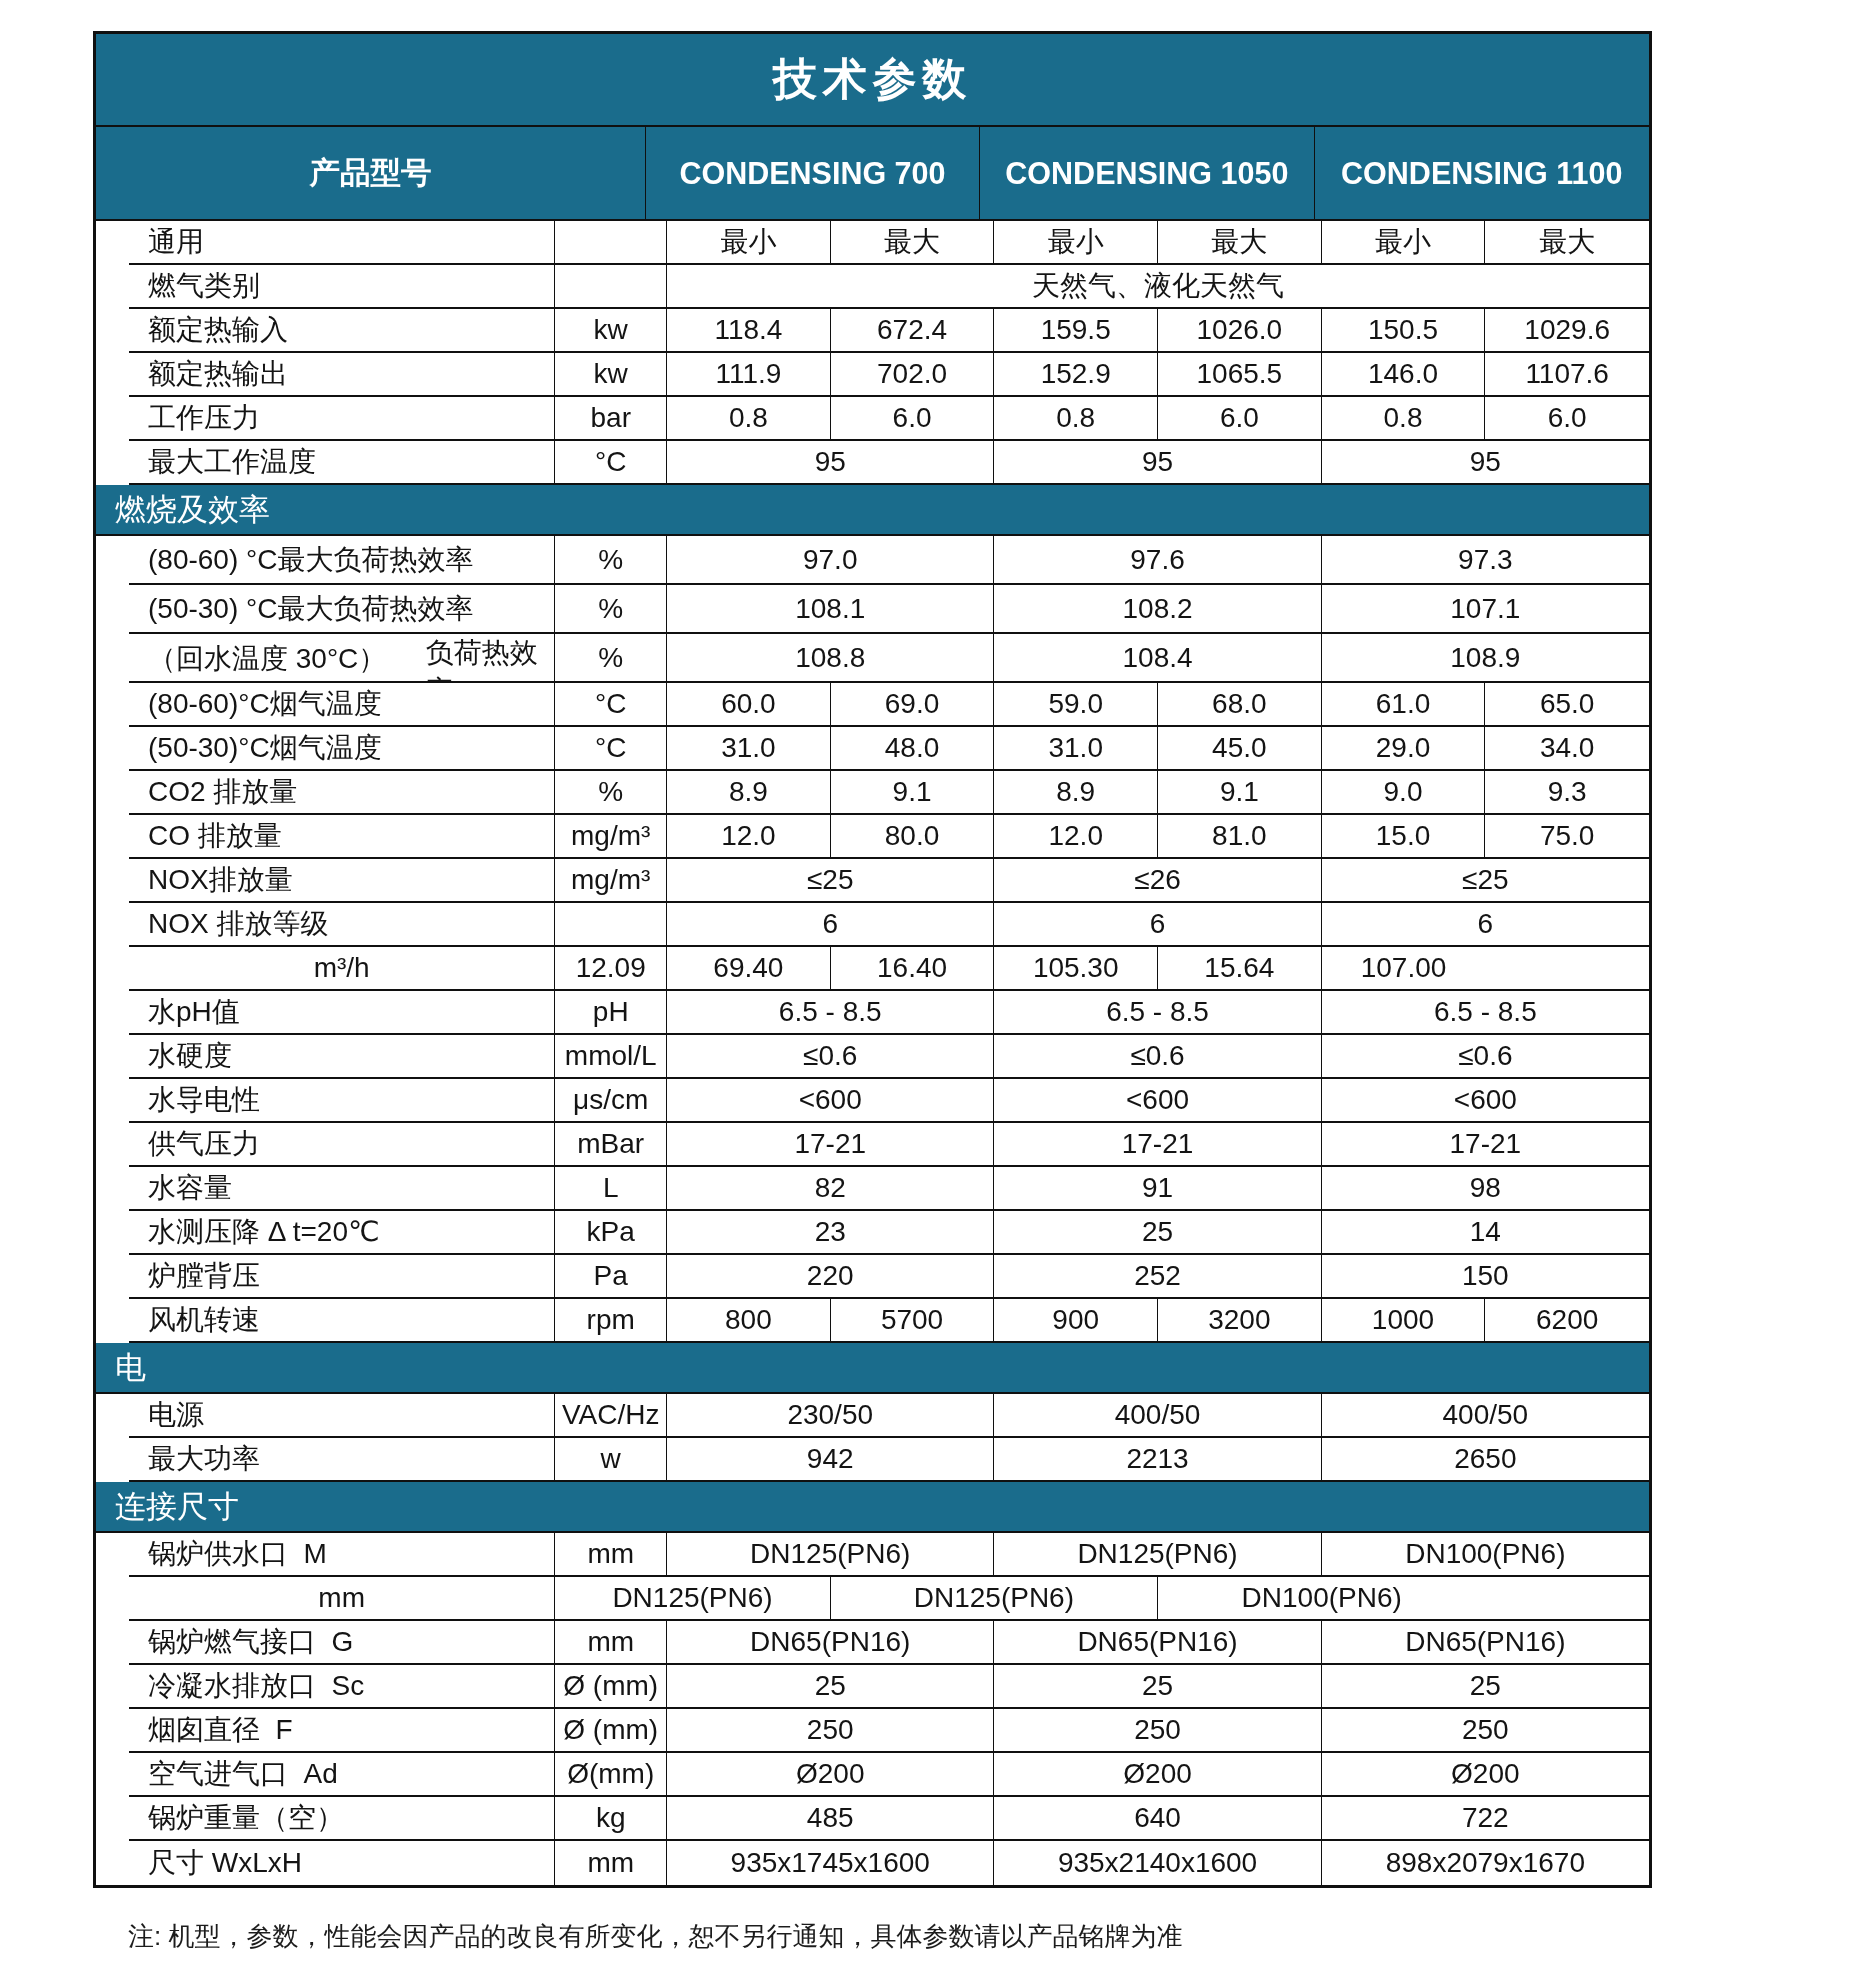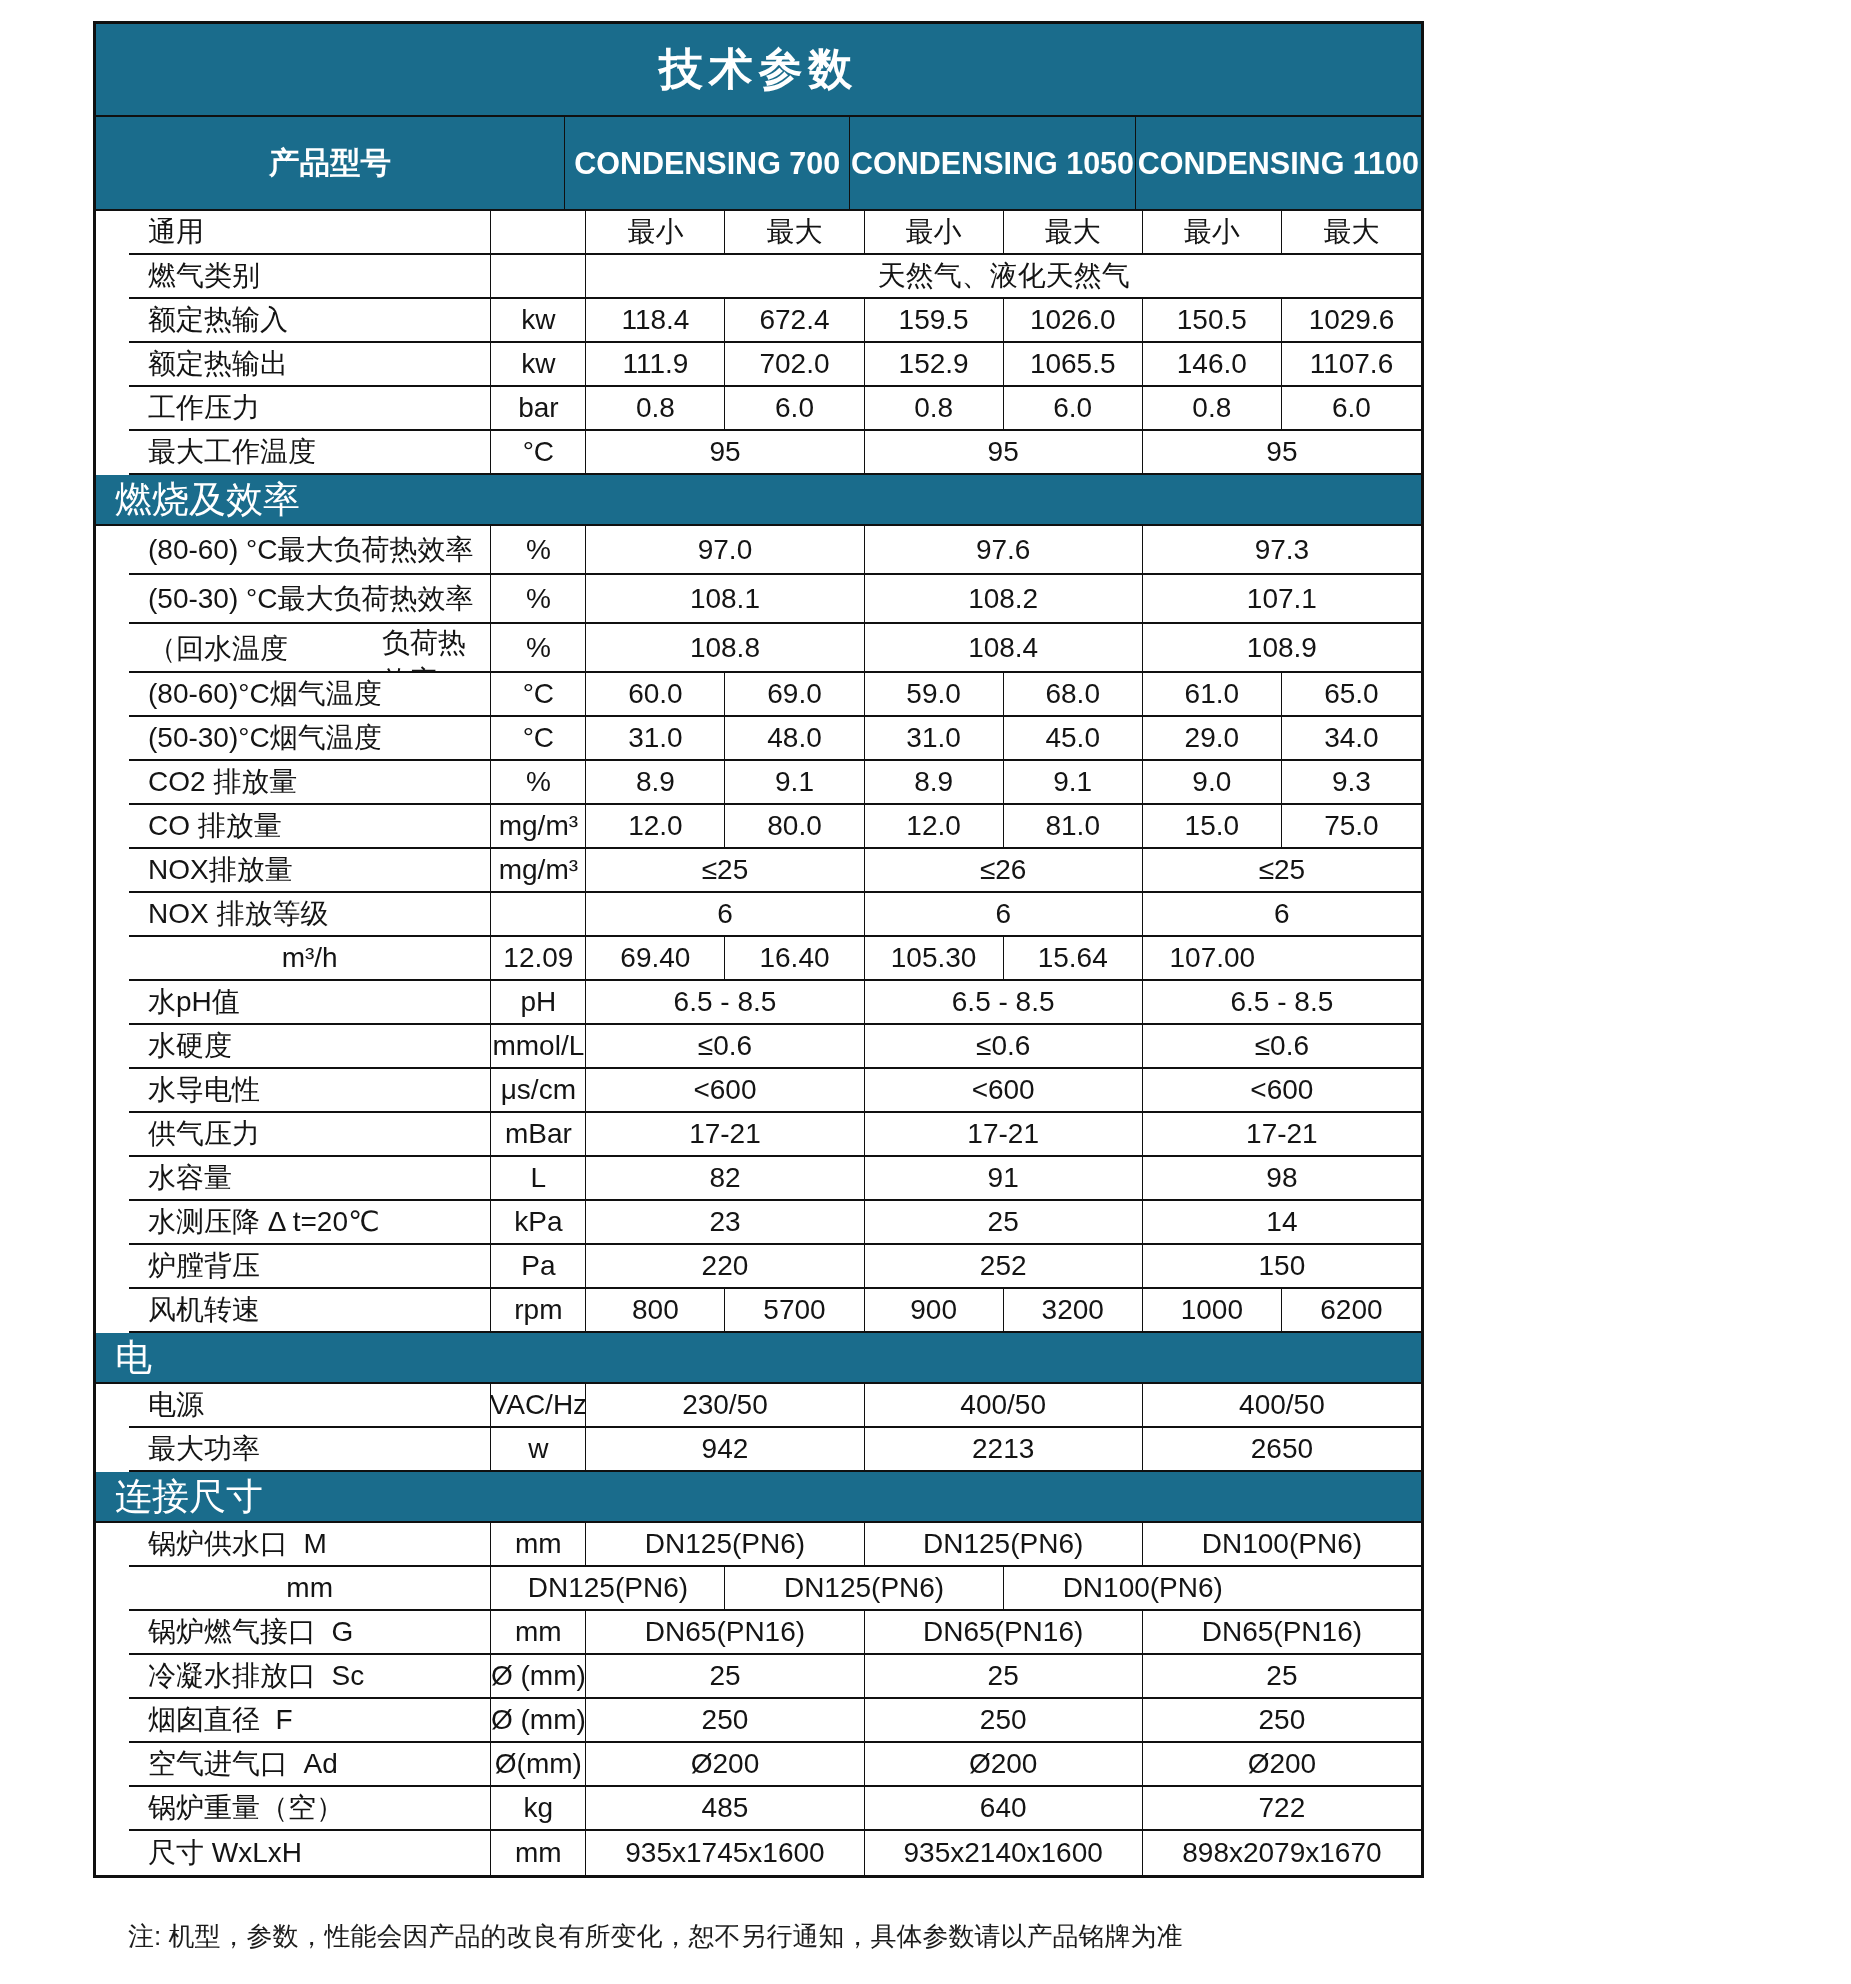--- a/index.html
+++ b/index.html
@@ -8,22 +8,22 @@
     background: #ffffff;
     width: 1851px;
     height: 1985px;
     font-family: "Liberation Sans", "DejaVu Sans", sans-serif;
     color: #141414;
     position: relative;
   }
   .spec-table {
     position: absolute;
     left: 93px;
-    top: 21px;
-    width: 1331px;
+    top: 31px;
+    width: 1559px;
     border: 3.6px solid #101010;
     box-sizing: border-box;
     background: #ffffff;
   }
   .title-bar {
     height: 93px;
     background: #1a6c8c;
     color: #ffffff;
     display: flex;
     align-items: center;
@@ -90,21 +90,21 @@
   }
   .cell.lbl.two-line .lbl-line { line-height: 38px; }
   .cell.lbl.two-line .lbl-line:first-child { margin-top: 5.8px; }
   .section-row {
     height: 51px;
     background: #1a6c8c;
     color: #ffffff;
     display: flex;
     align-items: center;
     padding-left: 19px;
-    font-size: 37px;
+    font-size: 31px;
     border-bottom: 2.2px solid #101010;
     box-sizing: border-box;
   }
   .note {
     position: absolute;
     left: 128px;
     top: 1919px;
     font-size: 26px;
     color: #1c1c1c;
     white-space: pre;

